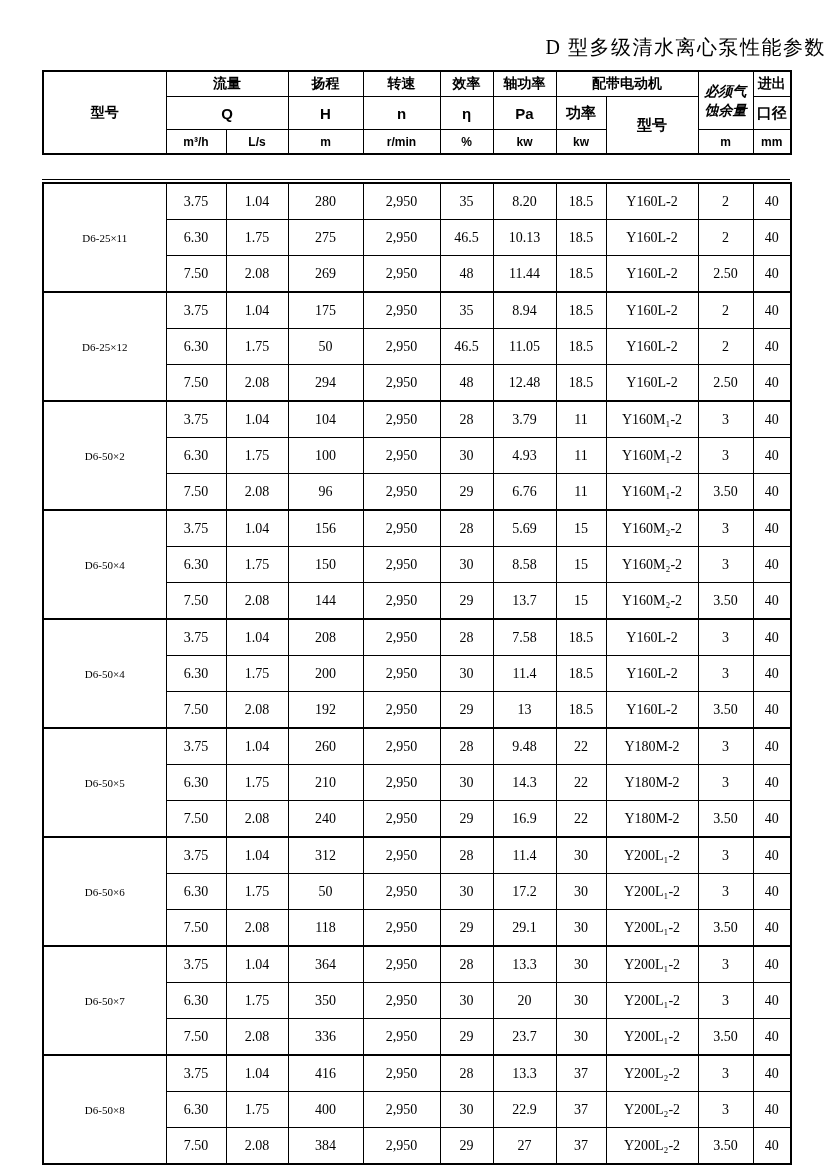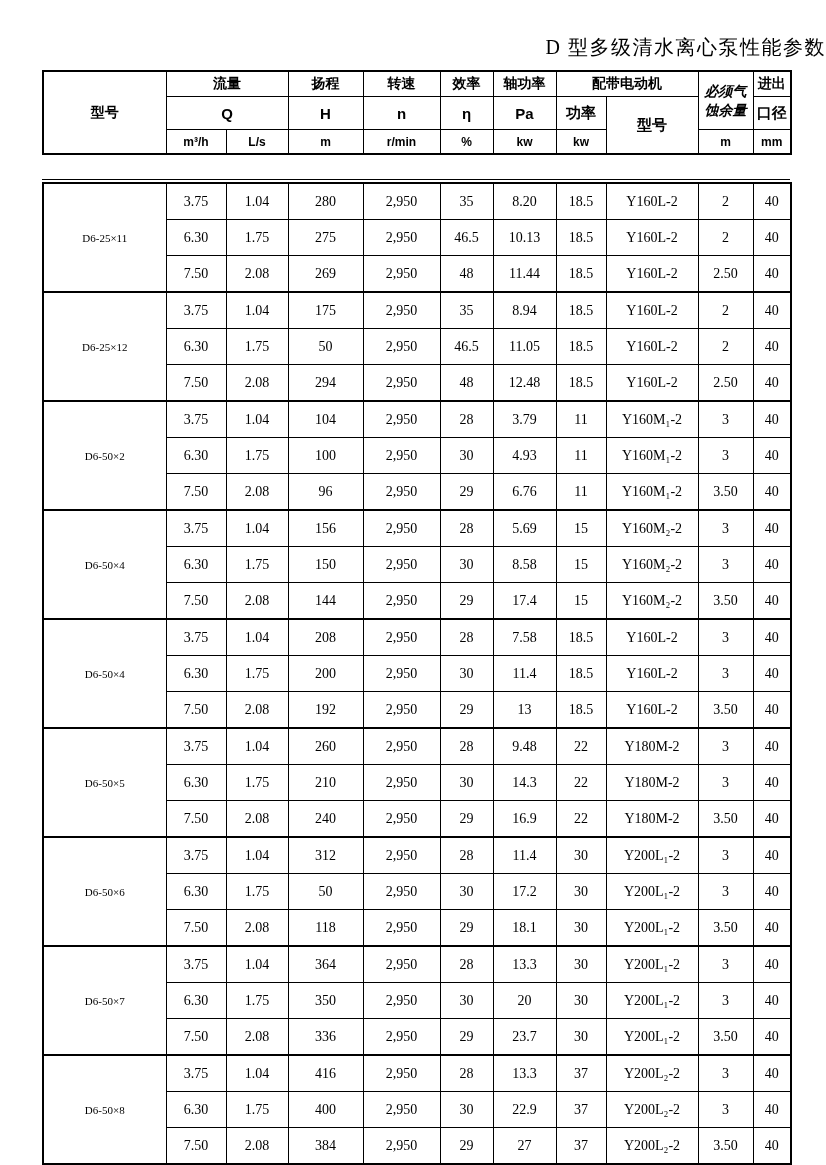--- a/index.html
+++ b/index.html
@@ -270,21 +270,21 @@
               <td>Y160M₂-2</td>
               <td>3</td>
               <td>40</td>
             </tr>
             <tr>
               <td>7.50</td>
               <td>2.08</td>
               <td>144</td>
               <td>2,950</td>
               <td>29</td>
-              <td>17.4</td>
+              <td>13.7</td>
               <td>15</td>
               <td>Y160M₂-2</td>
               <td>3.50</td>
               <td>40</td>
             </tr>
             <tr class="group-start">
               <td rowspan="3" class="model-cell">D6-50×4</td>
               <td>3.75</td>
               <td>1.04</td>
               <td>208</td>
@@ -381,21 +381,21 @@
               <td>Y200L₁-2</td>
               <td>3</td>
               <td>40</td>
             </tr>
             <tr>
               <td>7.50</td>
               <td>2.08</td>
               <td>118</td>
               <td>2,950</td>
               <td>29</td>
-              <td>18.1</td>
+              <td>29.1</td>
               <td>30</td>
               <td>Y200L₁-2</td>
               <td>3.50</td>
               <td>40</td>
             </tr>
             <tr class="group-start">
               <td rowspan="3" class="model-cell">D6-50×7</td>
               <td>3.75</td>
               <td>1.04</td>
               <td>364</td>

